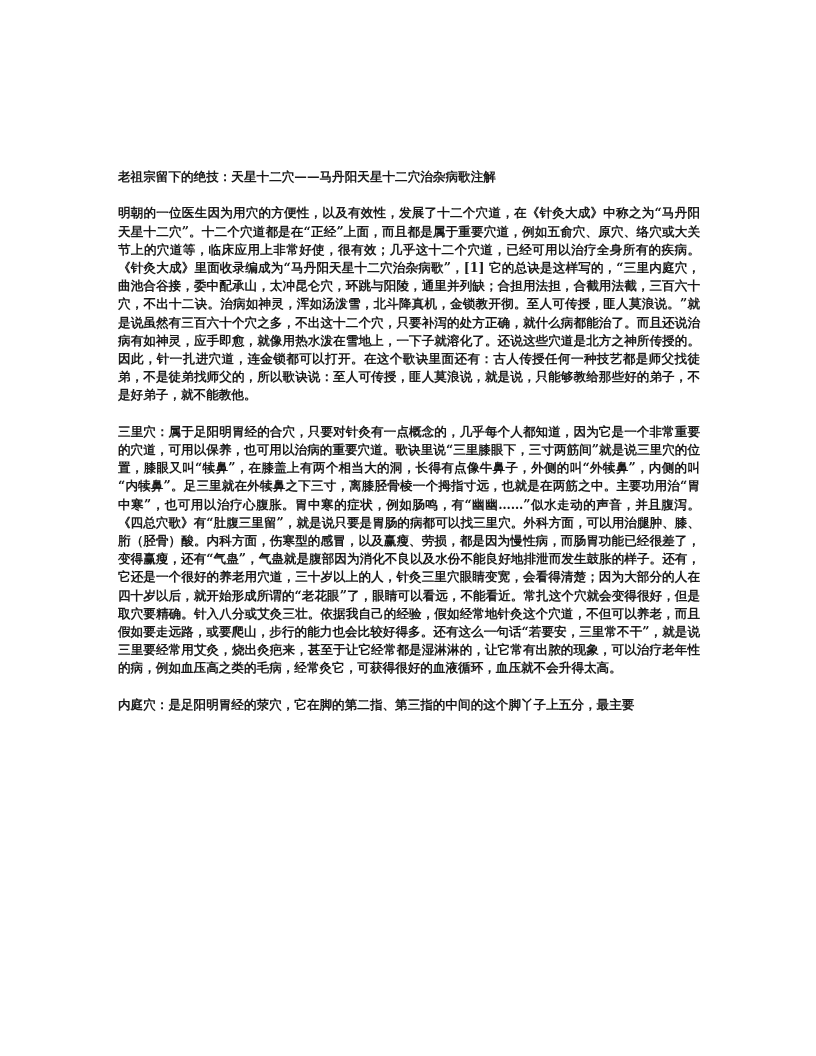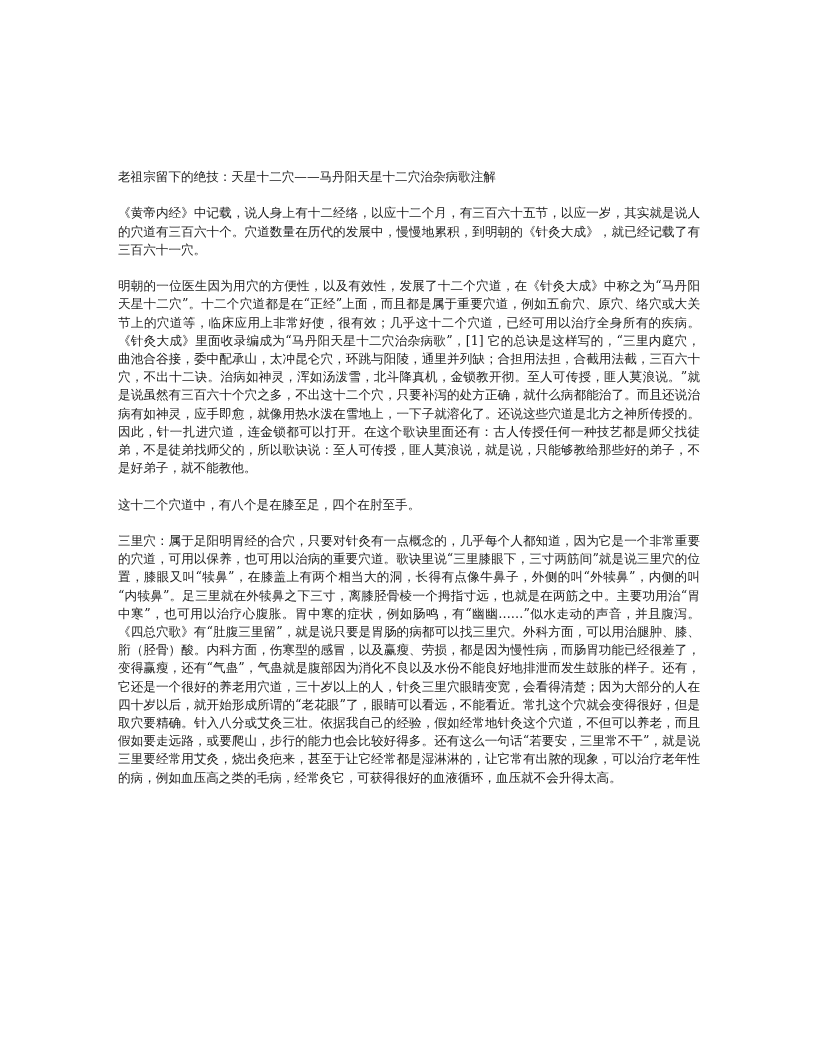--- a/index.html
+++ b/index.html
@@ -14,20 +14,21 @@
     height: 1056px;
     background: #ffffff;
     overflow: hidden;
     box-sizing: border-box;
   }
   .content {
     position: absolute;
     left: 118px;
     top: 168px;
     width: 582px;
+    font-weight: bold;
   }
   .doc-title,
   .para {
     font-family: "DejaVu Serif", "Liberation Serif", serif;
     font-size: 12.6px;
     line-height: 18.2px;
     color: #1a1a1a;
     text-align: justify;
     text-justify: inter-character;
     margin: 0;
@@ -43,18 +44,17 @@
   .para:last-child {
     margin-bottom: 0;
   }
 </style>
 </head>
 <body>
 
 <div class="page">
   <div class="content">
     <p class="doc-title">老祖宗留下的绝技：天星十二穴——马丹阳天星十二穴治杂病歌注解</p>
-    <p class="para">《黄帝内经》中记载，说人身上有十二经络，以应十二个月，有三百六十五节，以应一岁，其实就是说人的穴道有三百六十个。穴道数量在历代的发展中，慢慢地累积，到明朝的《针灸大成》，就已经记载了有三百六十一穴。</p>
     <p class="para">明朝的一位医生因为用穴的方便性，以及有效性，发展了十二个穴道，在《针灸大成》中称之为“马丹阳天星十二穴”。十二个穴道都是在“正经”上面，而且都是属于重要穴道，例如五俞穴、原穴、络穴或大关节上的穴道等，临床应用上非常好使，很有效；几乎这十二个穴道，已经可用以治疗全身所有的疾病。《针灸大成》里面收录编成为“马丹阳天星十二穴治杂病歌”，[1] 它的总诀是这样写的，“三里内庭穴，曲池合谷接，委中配承山，太冲昆仑穴，环跳与阳陵，通里并列缺；合担用法担，合截用法截，三百六十穴，不出十二诀。治病如神灵，浑如汤泼雪，北斗降真机，金锁教开彻。至人可传授，匪人莫浪说。”就是说虽然有三百六十个穴之多，不出这十二个穴，只要补泻的处方正确，就什么病都能治了。而且还说治病有如神灵，应手即愈，就像用热水泼在雪地上，一下子就溶化了。还说这些穴道是北方之神所传授的。因此，针一扎进穴道，连金锁都可以打开。在这个歌诀里面还有：古人传授任何一种技艺都是师父找徒弟，不是徒弟找师父的，所以歌诀说：至人可传授，匪人莫浪说，就是说，只能够教给那些好的弟子，不是好弟子，就不能教他。</p>
-    <p class="para">这十二个穴道中，有八个是在膝至足，四个在肘至手。</p>
     <p class="para">三里穴：属于足阳明胃经的合穴，只要对针灸有一点概念的，几乎每个人都知道，因为它是一个非常重要的穴道，可用以保养，也可用以治病的重要穴道。歌诀里说“三里膝眼下，三寸两筋间”就是说三里穴的位置，膝眼又叫“犊鼻”，在膝盖上有两个相当大的洞，长得有点像牛鼻子，外侧的叫“外犊鼻”，内侧的叫“内犊鼻”。足三里就在外犊鼻之下三寸，离膝胫骨棱一个拇指寸远，也就是在两筋之中。主要功用治“胃中寒”，也可用以治疗心腹胀。胃中寒的症状，例如肠鸣，有“幽幽……”似水走动的声音，并且腹泻。《四总穴歌》有“肚腹三里留”，就是说只要是胃肠的病都可以找三里穴。外科方面，可以用治腿肿、膝、胻（胫骨）酸。内科方面，伤寒型的感冒，以及赢瘦、劳损，都是因为慢性病，而肠胃功能已经很差了，变得赢瘦，还有“气蛊”，气蛊就是腹部因为消化不良以及水份不能良好地排泄而发生鼓胀的样子。还有，它还是一个很好的养老用穴道，三十岁以上的人，针灸三里穴眼睛变宽，会看得清楚；因为大部分的人在四十岁以后，就开始形成所谓的“老花眼”了，眼睛可以看远，不能看近。常扎这个穴就会变得很好，但是取穴要精确。针入八分或艾灸三壮。依据我自己的经验，假如经常地针灸这个穴道，不但可以养老，而且假如要走远路，或要爬山，步行的能力也会比较好得多。还有这么一句话“若要安，三里常不干”，就是说三里要经常用艾灸，烧出灸疤来，甚至于让它经常都是湿淋淋的，让它常有出脓的现象，可以治疗老年性的病，例如血压高之类的毛病，经常灸它，可获得很好的血液循环，血压就不会升得太高。</p>
+    <p class="para">内庭穴：是足阳明胃经的荥穴，它在脚的第二指、第三指的中间的这个脚丫子上五分，最主要</p>
   </div>
 </div>
 
 </body></html>

